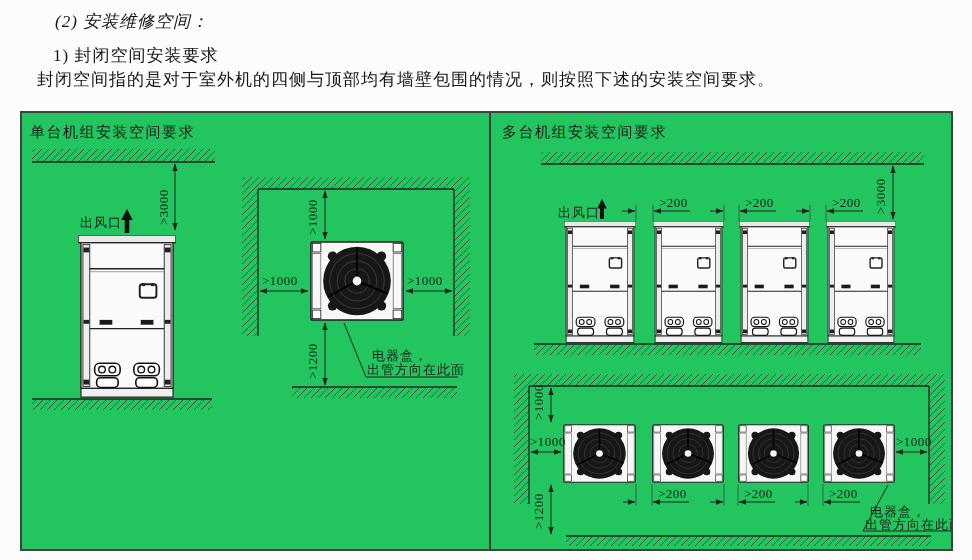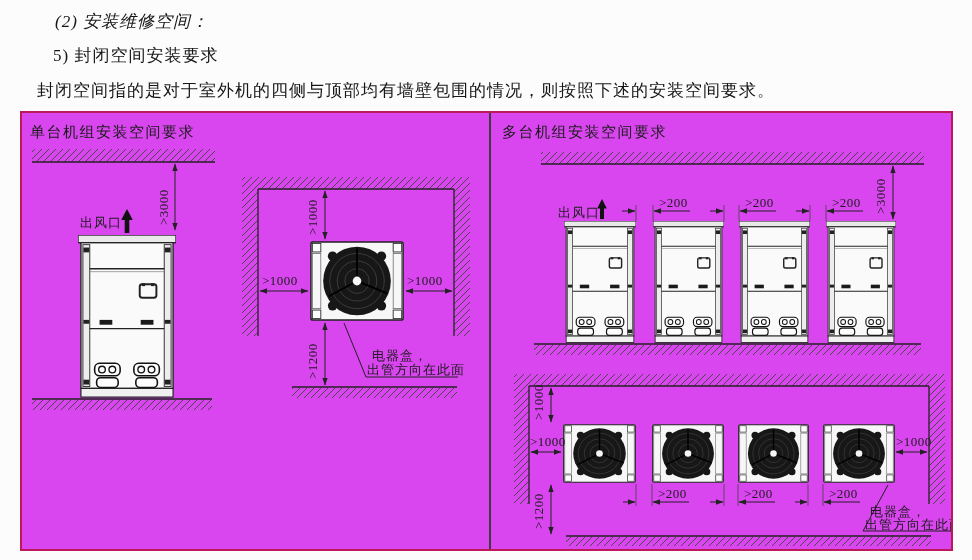--- a/index.html
+++ b/index.html
@@ -5,38 +5,38 @@
   html,body{margin:0;padding:0;}
   body{
     width:972px;height:560px;position:relative;
     background:#fcfcfc;
     font-family:"Liberation Serif","DejaVu Serif",serif;
     color:#161616;
   }
   .doc-line{position:absolute;font-size:17px;letter-spacing:1px;white-space:nowrap;}
   #line1{left:55px;top:10px;font-style:italic;}
   #line2{left:53px;top:44px;}
-  #line3{left:37px;top:79px;text-align:right;}
+  #line3{left:37px;top:68px;text-align:right;}
   .diagram-box{
     position:absolute;left:20px;top:111px;width:929px;height:436px;
-    border:2px solid #be185d;background:#d946ef;
+    border:2px solid #404040;background:#22c55e;
   }
   svg text{
     font-family:"Liberation Serif","DejaVu Serif",serif;
     fill:#1c1c1c;
   }
   .t-title{font-size:15px;letter-spacing:1.5px;}
   .t-dim{font-size:13px;letter-spacing:0.5px;}
   .t-label{font-size:13px;letter-spacing:1px;}
 </style>
 </head>
 <body>
 
 <div class="doc-line" id="line1">(2) 安装维修空间：</div>
-<div class="doc-line" id="line2">5) 封闭空间安装要求</div>
+<div class="doc-line" id="line2">1) 封闭空间安装要求</div>
 <div class="doc-line" id="line3">封闭空间指的是对于室外机的四侧与顶部均有墙壁包围的情况，则按照下述的安装空间要求。</div>
 
 <div class="diagram-box">
 <svg width="929" height="436" viewBox="0 0 929 436">
   <defs>
     <pattern id="hatch" width="7" height="7" patternUnits="userSpaceOnUse">
       <path d="M-1,8 L8,-1" stroke="#4a4a4a" stroke-width="1" fill="none"></path>
       <path d="M-1,15 L15,-1" stroke="#4a4a4a" stroke-width="1" fill="none"></path>
     </pattern>
     <marker id="ar" viewBox="0 0 10 10" refX="9" refY="5" markerWidth="8" markerHeight="8" orient="auto-start-reverse">

